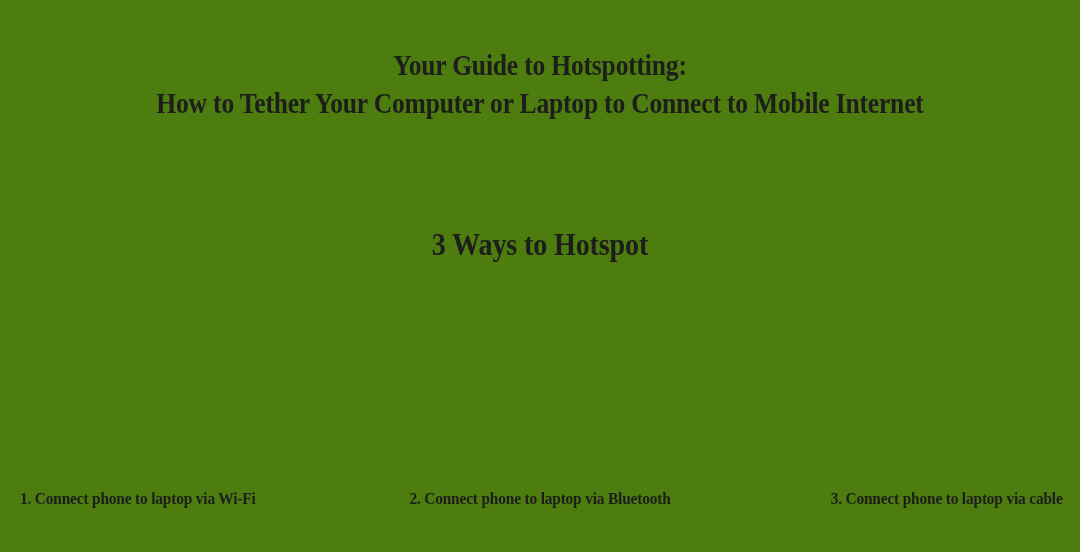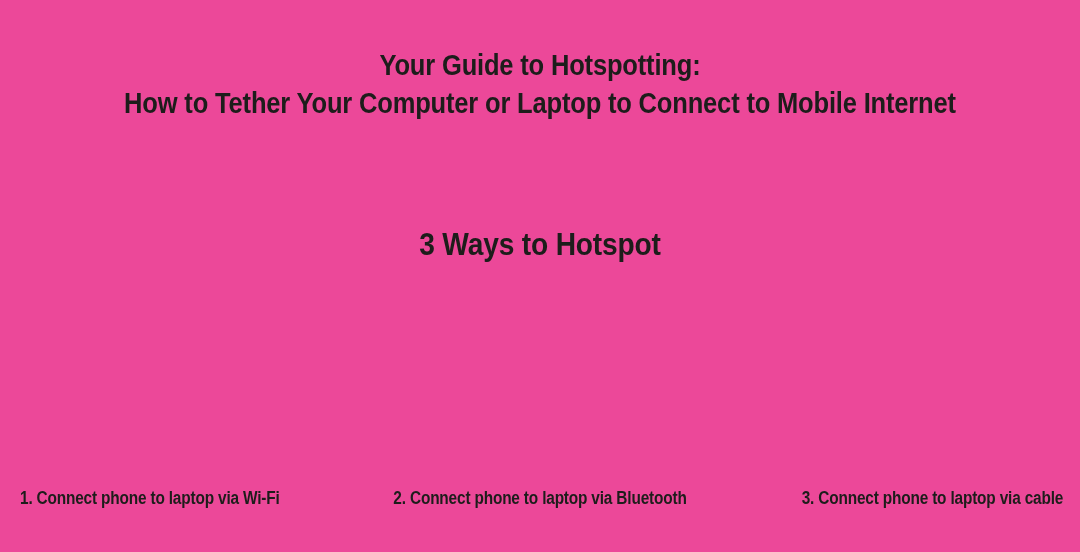--- a/index.html
+++ b/index.html
@@ -4,23 +4,23 @@
 <style>
   html, body {
     margin: 0;
     padding: 0;
     background: #ffffff;
   }
   .canvas {
     position: relative;
     width: 1080px;
     height: 552px;
-    background: #ec4899;
+    background: #4d7c0f;
     overflow: hidden;
-    font-family: Liberation Sans, sans-serif;
+    font-family: Liberation Serif, serif;
     color: #1d1d1b;
   }
   
   .cond {
     transform: scaleX(0.88);
     letter-spacing: -0.2px;
   }
   .title-block {
     position: absolute;
     top: 46px;

